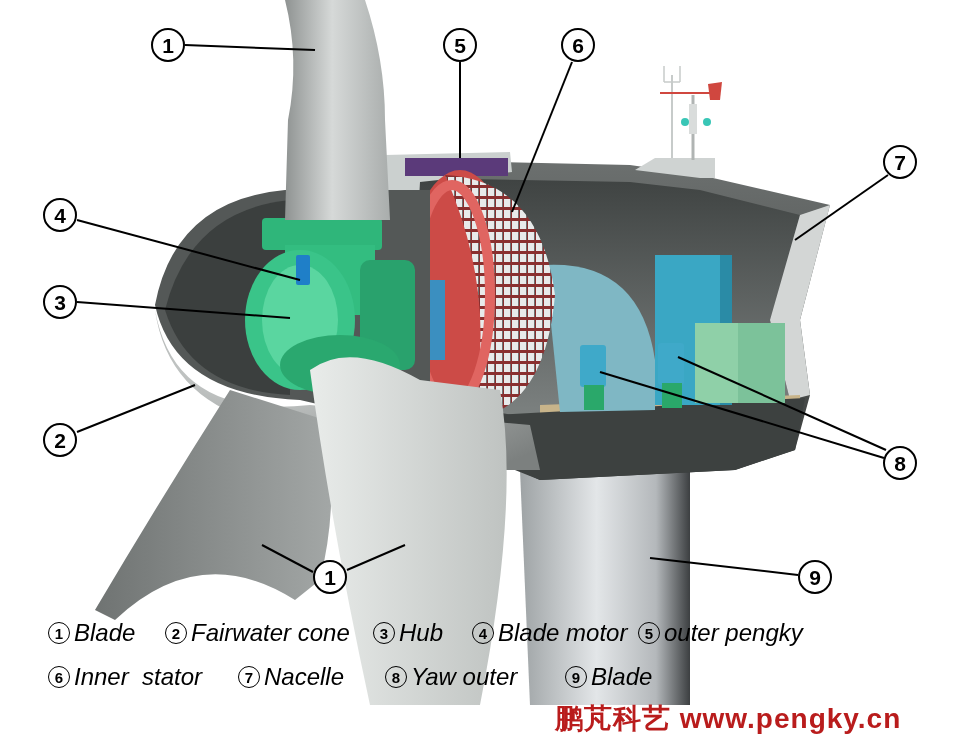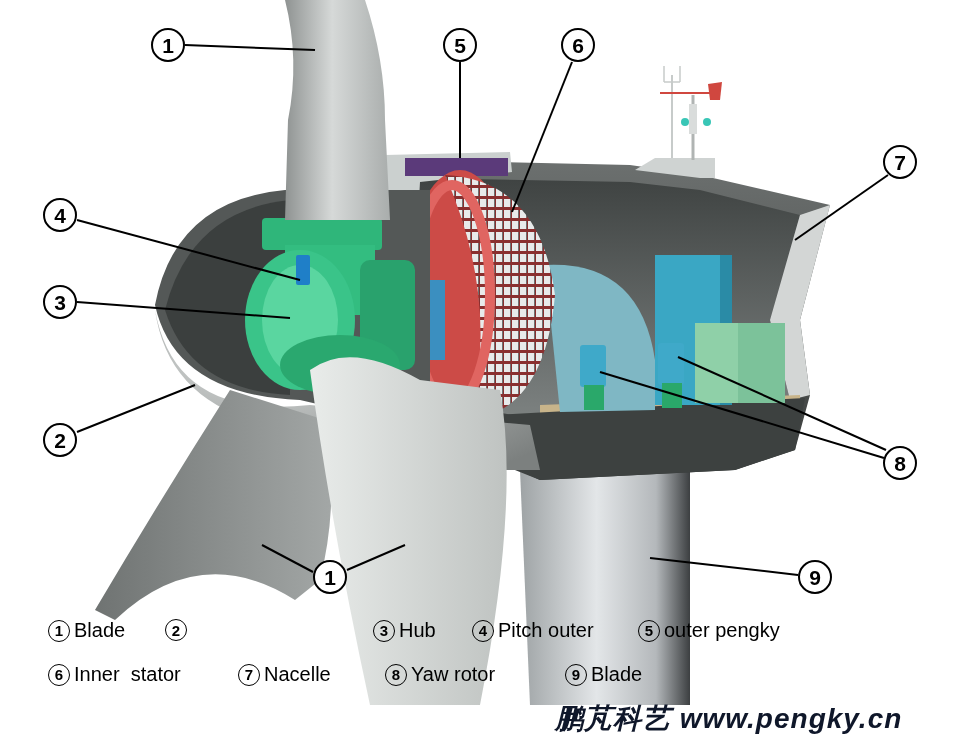--- a/index.html
+++ b/index.html
@@ -2,22 +2,22 @@
 <html><head>
 <meta charset="utf-8">
 <style>
   html,body{margin:0;padding:0;background:#fff;}
   #stage{position:relative;width:960px;height:740px;overflow:hidden;background:#fff;font-family:"Liberation Sans",sans-serif;}
   #art{position:absolute;left:0;top:0;width:960px;height:740px;}
   .callout{position:absolute;width:34px;height:34px;margin-left:-17px;margin-top:-17px;border:2.5px solid #000;border-radius:50%;background:#fff;box-sizing:border-box;display:flex;align-items:center;justify-content:center;font-weight:bold;font-size:21px;color:#000;line-height:1;}
   .legend-row{position:absolute;left:48px;height:30px;font-size:20px;color:#000;white-space:nowrap;}
   .legend-item{position:absolute;top:0;display:flex;align-items:center;}
   .legend-num{width:22px;height:22px;border:1.6px solid #000;border-radius:50%;box-sizing:border-box;display:inline-flex;align-items:center;justify-content:center;font-size:15px;font-weight:bold;margin-right:4px;background:transparent;}
-  .legend-label{font-size:20px;}
-  #watermark{position:absolute;left:555px;top:700px;font-size:28px;font-weight:bold;font-style:italic;color:#0f172a;letter-spacing:1px;white-space:nowrap;}
+  .legend-label{font-size:24px;font-style:italic;}
+  #watermark{position:absolute;left:555px;top:700px;font-size:28px;font-weight:bold;color:#b91c1c;letter-spacing:1px;white-space:nowrap;}
 </style>
 </head>
 <body>
 
 <div id="stage">
   <svg id="art" viewBox="0 0 960 740">
     <defs>
       <linearGradient id="gTower" x1="0" x2="1" y1="0" y2="0">
         <stop offset="0" stop-color="#9ea3a5"></stop>
         <stop offset="0.45" stop-color="#e3e6e8"></stop>
@@ -153,47 +153,48 @@
   <div class="callout" style="left:330px;top:577px;">1</div>
   <div class="callout" style="left:815px;top:577px;">9</div>
 
   <div class="legend-row" style="top:619px;">
     <div class="legend-item" style="left:0;">
       <span class="legend-num">1</span>
       <span class="legend-label">Blade</span>
     </div>
     <div class="legend-item" style="left:117px;">
       <span class="legend-num">2</span>
+      <span class="legend-label">Fairwater cone</span>
     </div>
     <div class="legend-item" style="left:325px;">
       <span class="legend-num">3</span>
       <span class="legend-label">Hub</span>
     </div>
     <div class="legend-item" style="left:424px;">
       <span class="legend-num">4</span>
-      <span class="legend-label">Pitch outer</span>
+      <span class="legend-label">Blade motor</span>
     </div>
     <div class="legend-item" style="left:590px;">
       <span class="legend-num">5</span>
       <span class="legend-label">outer pengky</span>
     </div>
   </div>
 
   <div class="legend-row" style="top:663px;">
     <div class="legend-item" style="left:0;">
       <span class="legend-num">6</span>
       <span class="legend-label" style="white-space:pre;">Inner  stator</span>
     </div>
     <div class="legend-item" style="left:190px;">
       <span class="legend-num">7</span>
       <span class="legend-label">Nacelle</span>
     </div>
     <div class="legend-item" style="left:337px;">
       <span class="legend-num">8</span>
-      <span class="legend-label">Yaw rotor</span>
+      <span class="legend-label">Yaw outer</span>
     </div>
     <div class="legend-item" style="left:517px;">
       <span class="legend-num">9</span>
       <span class="legend-label">Blade</span>
     </div>
   </div>
 
   <div id="watermark">鹏芃科艺 www.pengky.cn</div>
 </div>
 

